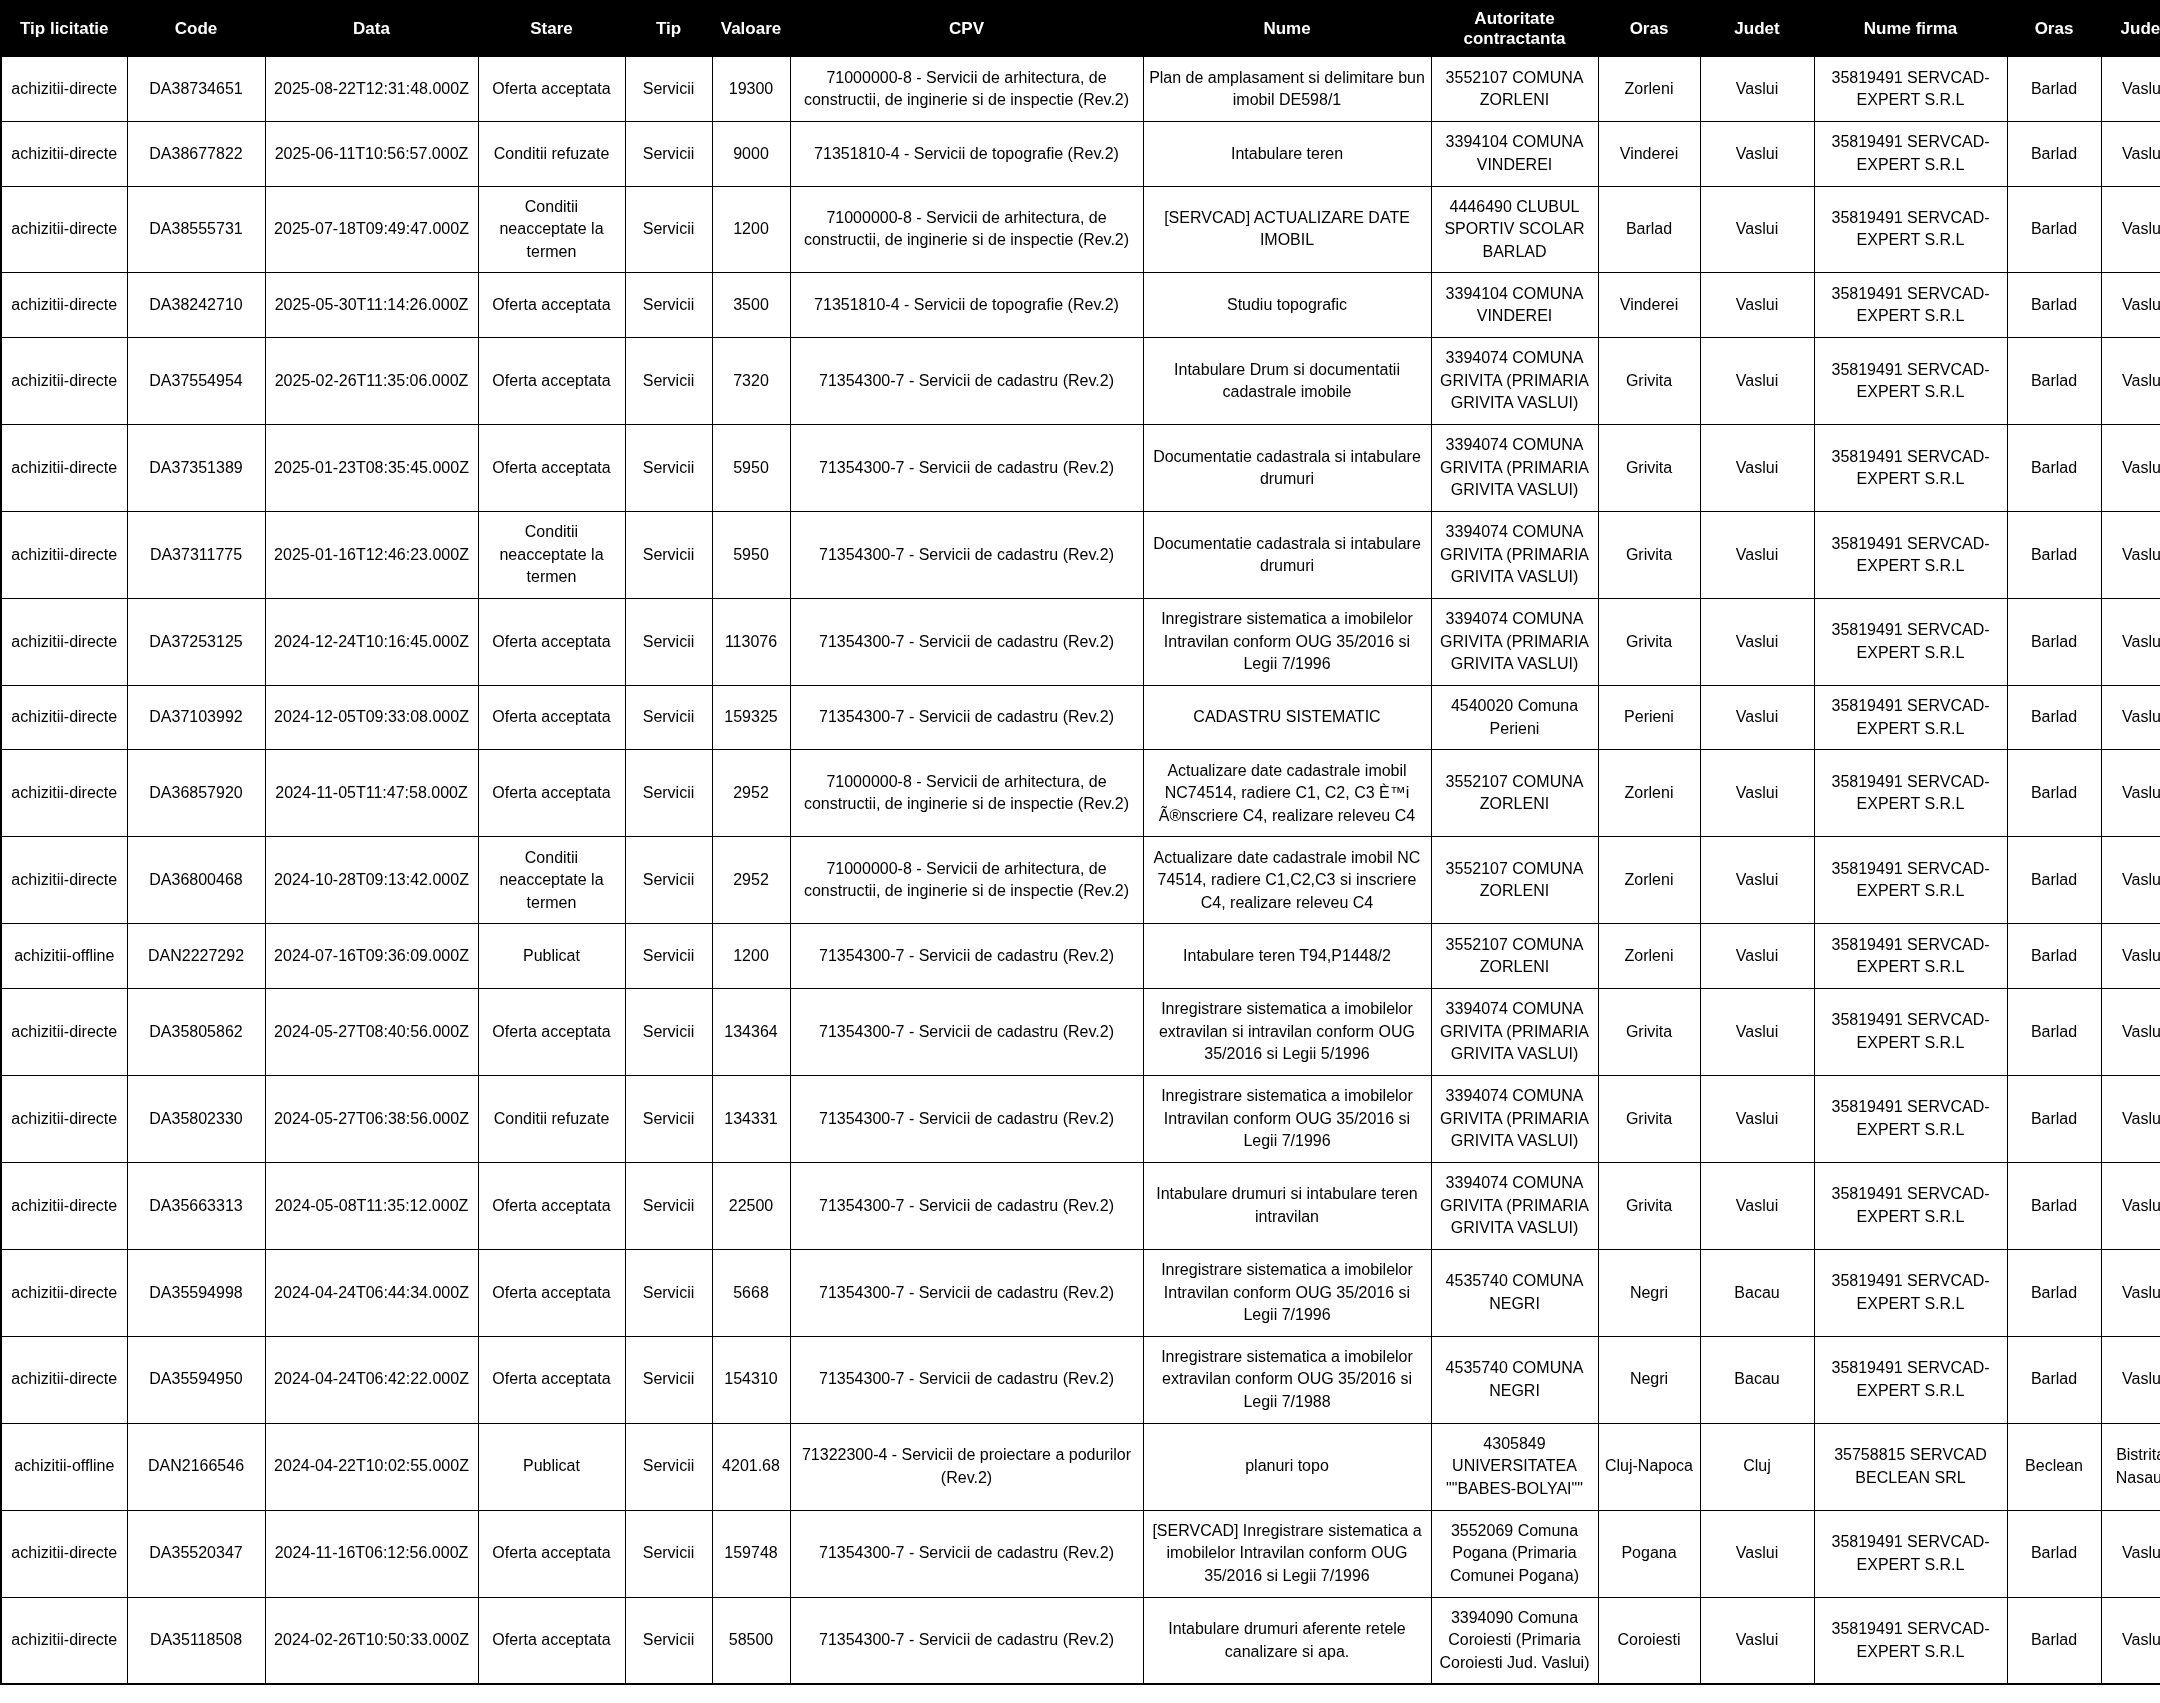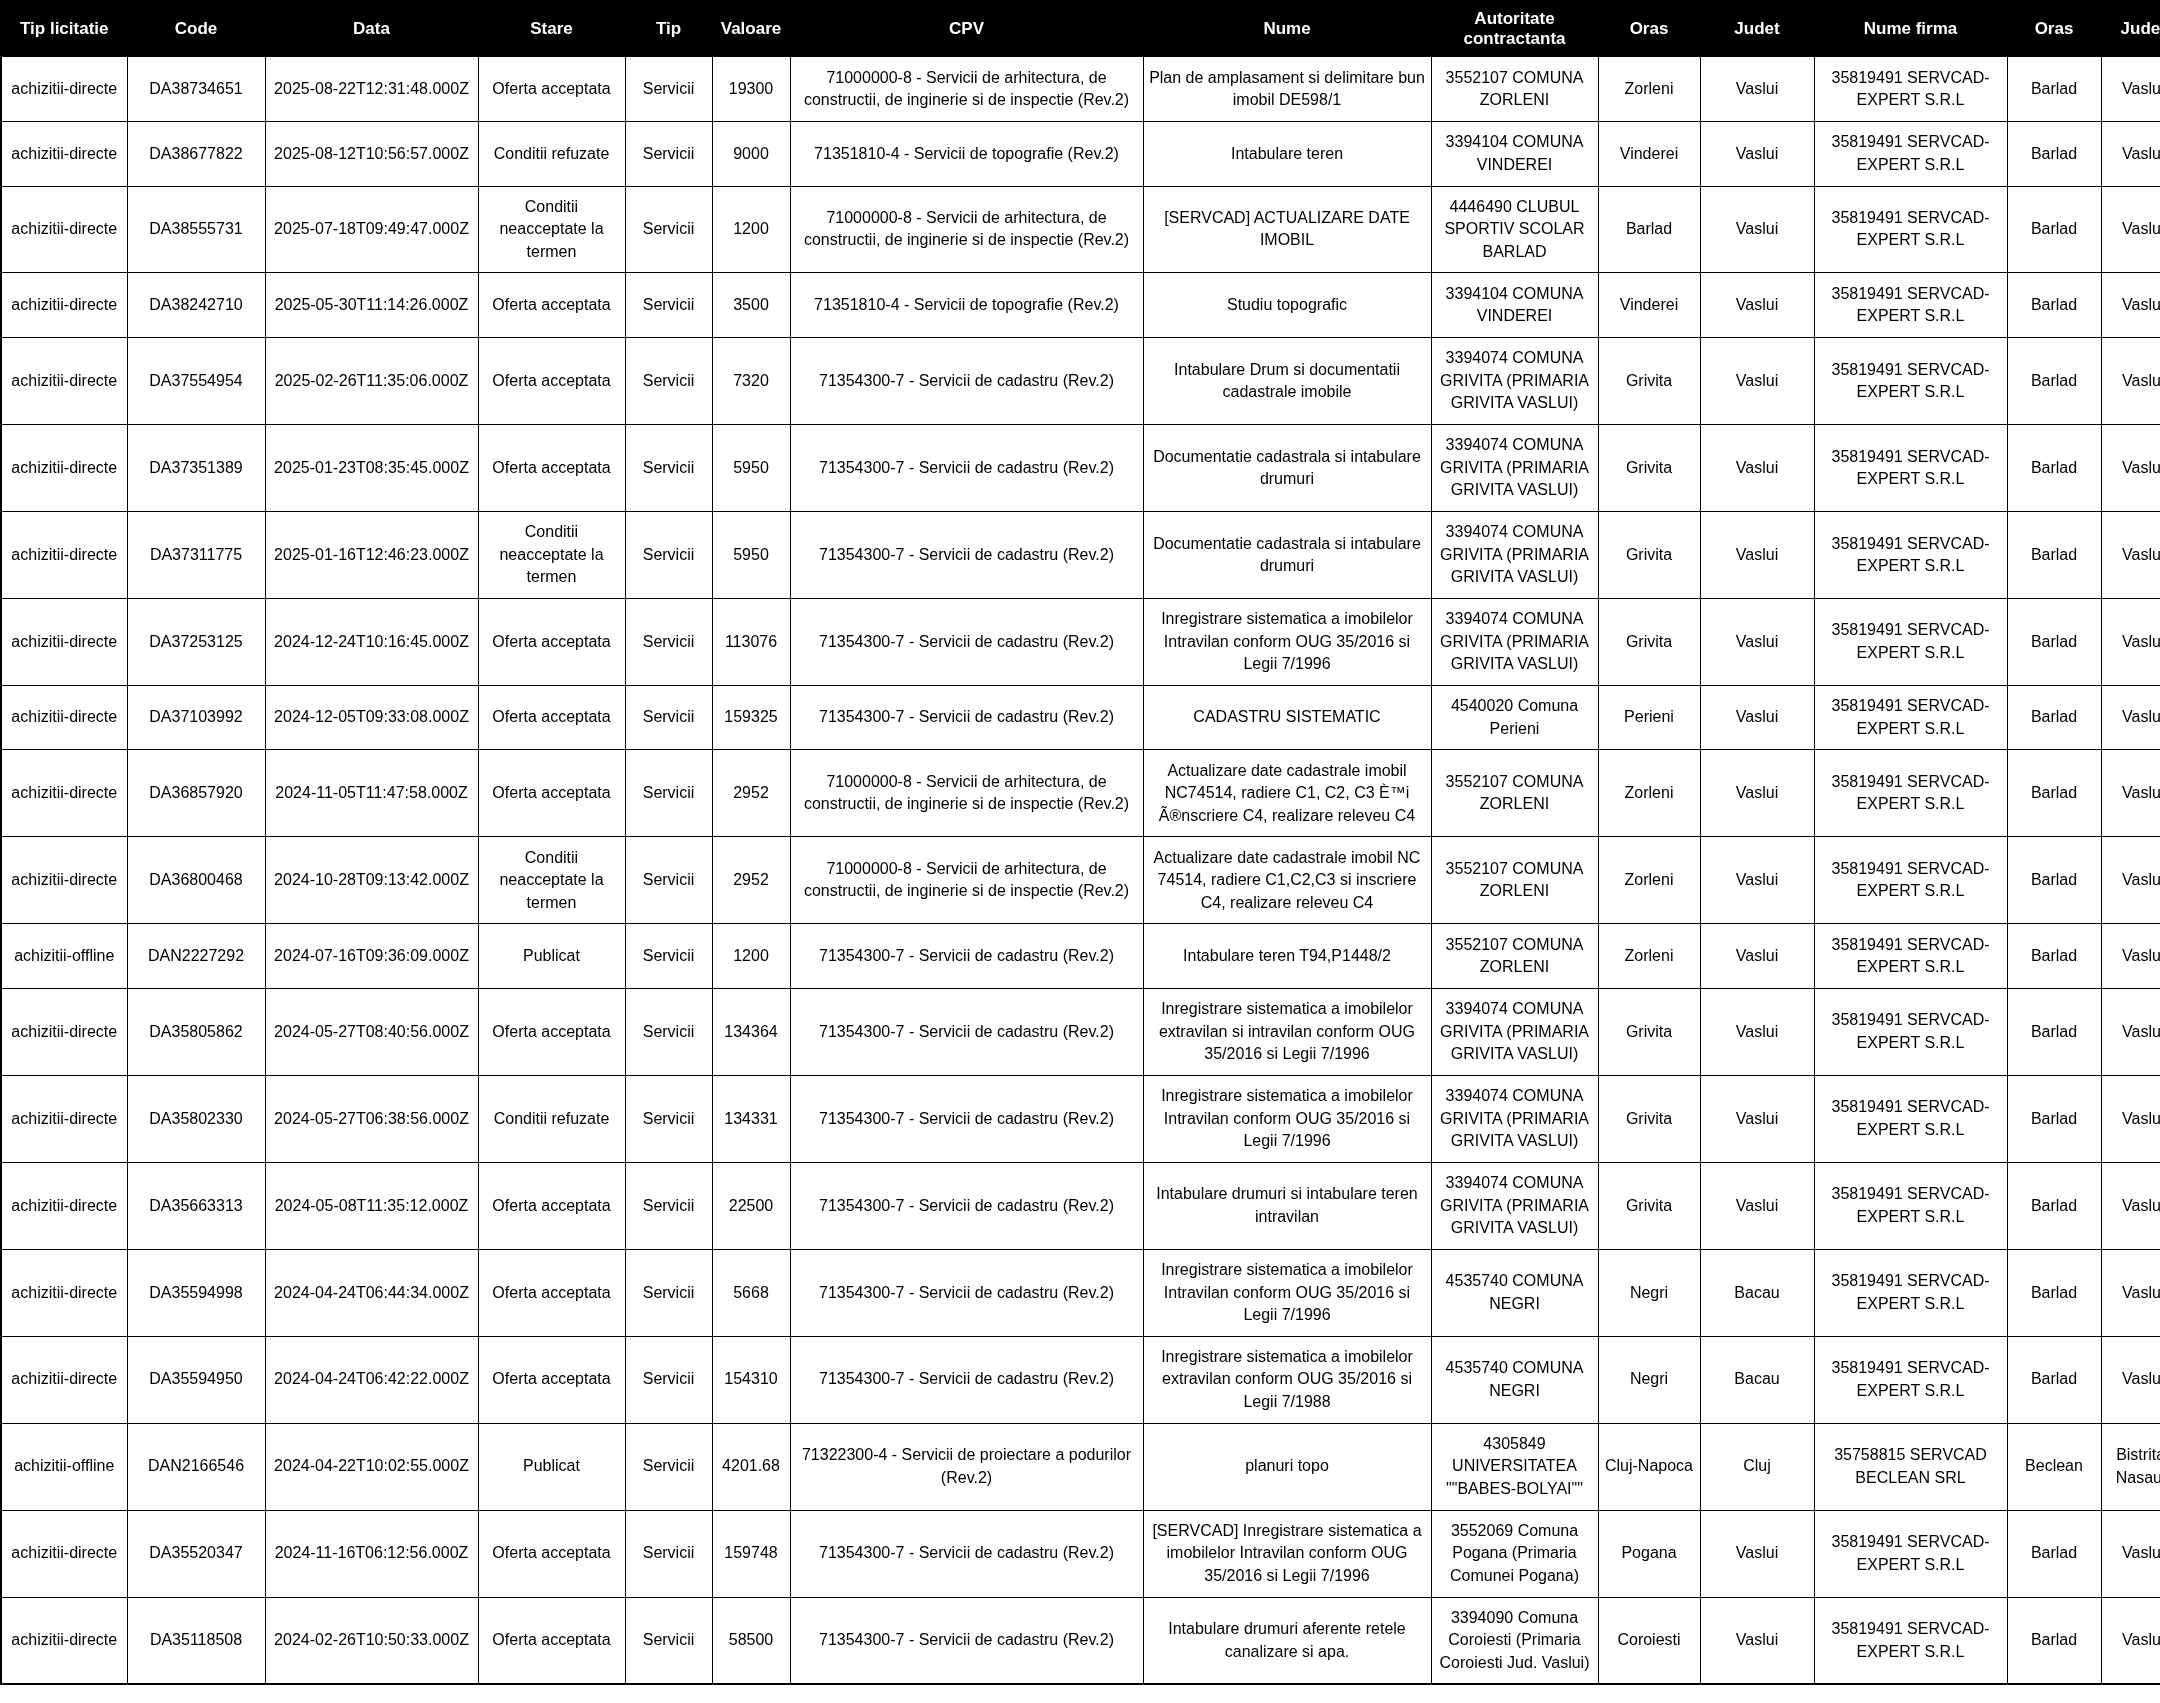--- a/index.html
+++ b/index.html
@@ -95,21 +95,21 @@
           <td>3552107 COMUNA ZORLENI</td>
           <td>Zorleni</td>
           <td>Vaslui</td>
           <td>35819491 SERVCAD-EXPERT S.R.L</td>
           <td>Barlad</td>
           <td>Vaslui</td>
         </tr>
         <tr>
           <td>achizitii-directe</td>
           <td>DA38677822</td>
-          <td>2025-08-12T10:56:57.000Z</td>
+          <td>2025-06-11T10:56:57.000Z</td>
           <td>Conditii refuzate</td>
           <td>Servicii</td>
           <td>9000</td>
           <td>71351810-4 - Servicii de topografie (Rev.2)</td>
           <td>Intabulare teren</td>
           <td>3394104 COMUNA VINDEREI</td>
           <td>Vinderei</td>
           <td>Vaslui</td>
           <td>35819491 SERVCAD-EXPERT S.R.L</td>
           <td>Barlad</td>
@@ -276,21 +276,21 @@
           <td>Vaslui</td>
         </tr>
         <tr>
           <td>achizitii-directe</td>
           <td>DA35805862</td>
           <td>2024-05-27T08:40:56.000Z</td>
           <td>Oferta acceptata</td>
           <td>Servicii</td>
           <td>134364</td>
           <td>71354300-7 - Servicii de cadastru (Rev.2)</td>
-          <td>Inregistrare sistematica a imobilelor extravilan si intravilan conform OUG 35/2016 si Legii 7/1996</td>
+          <td>Inregistrare sistematica a imobilelor extravilan si intravilan conform OUG 35/2016 si Legii 5/1996</td>
           <td>3394074 COMUNA GRIVITA (PRIMARIA GRIVITA VASLUI)</td>
           <td>Grivita</td>
           <td>Vaslui</td>
           <td>35819491 SERVCAD-EXPERT S.R.L</td>
           <td>Barlad</td>
           <td>Vaslui</td>
         </tr>
         <tr>
           <td>achizitii-directe</td>
           <td>DA35802330</td>

